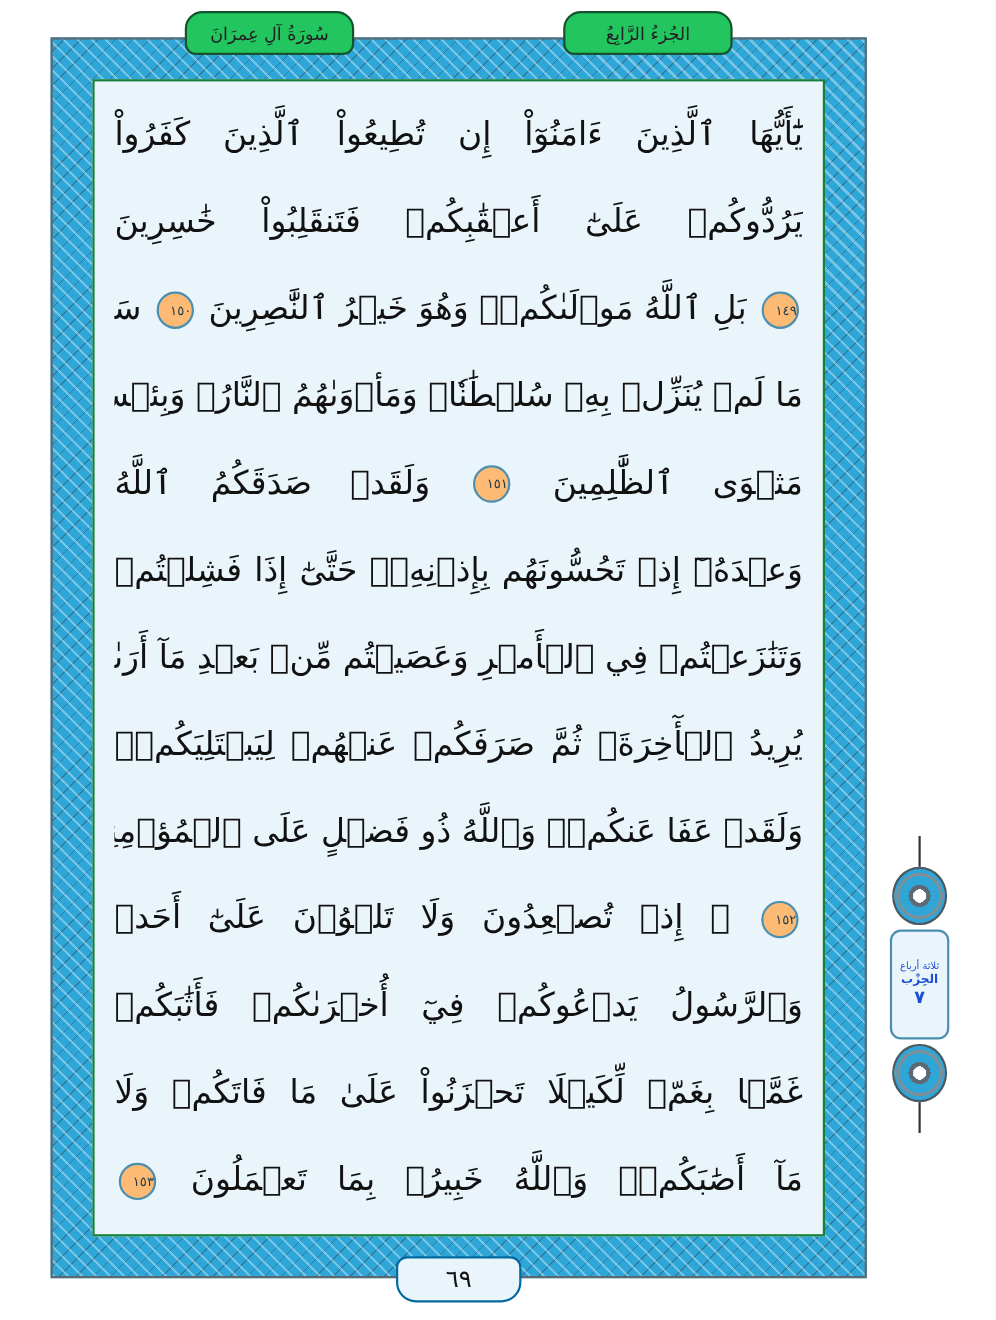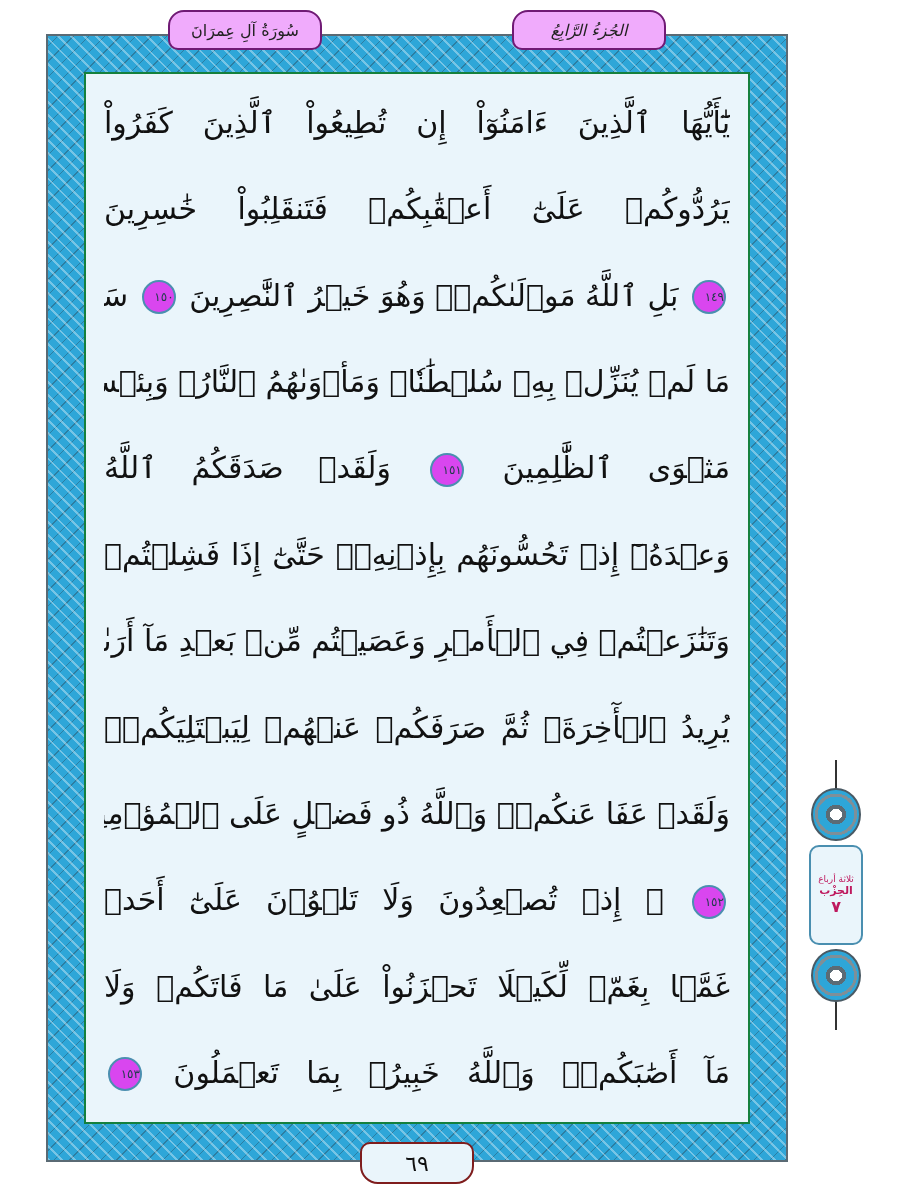--- a/index.html
+++ b/index.html
@@ -17,60 +17,60 @@
       position: absolute; inset: 0;
       background:
         repeating-linear-gradient(45deg, rgba(255,255,255,0.35) 0 2px, transparent 2px 9px),
         repeating-linear-gradient(-45deg, rgba(40,50,60,0.35) 0 1px, transparent 1px 11px);
     }
     .inner {
       position: absolute; left: 36px; top: 36px; right: 36px; bottom: 36px;
       background: #eaf5fb; border: 2px solid #15803d; box-sizing: border-box;
     }
     .tab {
-      position: absolute; top: 6px; height: 36px; width: 150px; background: #f0abfc;
-      border: 2px solid #701a75; border-radius: 16px 16px 10px 10px;
+      position: absolute; top: 6px; height: 36px; width: 150px; background: #22c55e;
+      border: 2px solid #14532d; border-radius: 16px 16px 10px 10px;
       display: flex; align-items: center; justify-content: center;
       font-size: 16px; color: #222; direction: rtl; font-family: "DejaVu Sans", sans-serif;
     }
-    .tab-juz { right: 120px; top: -26px; font-style: italic; }
+    .tab-juz { right: 120px; top: -26px; }
     .tab-surah { left: 120px; top: -26px; }
     .lines {
       position: absolute; left: 18px; right: 18px; top: 18px; bottom: 18px;
       direction: rtl; display: flex; flex-direction: column; justify-content: space-between;
     }
     .line {
       font-family: "DejaVu Sans", sans-serif; font-size: 30px; line-height: 62px; color: #111;
       text-align: justify; text-align-last: justify; white-space: nowrap; overflow: hidden;
     }
     .ayah {
       display: inline-block; min-width: 30px; height: 30px; border-radius: 50%;
-      background: #d946ef; border: 2px solid #4b8fb0; color: #1f3b4a;
+      background: #fdba74; border: 2px solid #4b8fb0; color: #1f3b4a;
       font-size: 12px; line-height: 30px; text-align: center; margin: 0 4px; vertical-align: middle;
     }
     .page-num {
       position: absolute; left: 50%; transform: translateX(-50%); bottom: -24px;
-      width: 110px; height: 38px; background: #eaf5fb; border: 2px solid #7f1d1d;
+      width: 110px; height: 38px; background: #eaf5fb; border: 2px solid #0369a1;
       border-radius: 10px 10px 18px 18px; display: flex; align-items: center; justify-content: center;
       font-size: 22px; color: #111;
     }
     .hizb {
       position: absolute; left: 808px; top: 760px; width: 56px; height: 270px;
       display: flex; flex-direction: column; align-items: center;
     }
     .hizb .stem { width: 2px; height: 28px; background: #333; }
     .hizb .orn {
       width: 46px; height: 50px; border-radius: 50%;
       background: radial-gradient(circle, #ffffff 0 6px, #5b6b75 6px 10px, #2ea6d8 10px 18px, #7f8f98 18px 21px, #2ea6d8 21px);
       border: 2px solid #4a5a64;
     }
     .hizb .box {
       width: 50px; height: 96px; background: #eaf5fb; border: 2px solid #4a8fb0; border-radius: 10px;
       display: flex; flex-direction: column; align-items: center; justify-content: center; direction: rtl;
-      color: #be185d; margin: 4px 0;
+      color: #1d4ed8; margin: 4px 0;
     }
     .hizb .box .t1 { font-size: 9px; }
     .hizb .box .t2 { font-size: 11px; font-weight: bold; }
     .hizb .box .t3 { font-size: 16px; font-weight: bold; }
   </style>
 </head>
 <body>
 
 <div class="frame">
   <div class="frame-pattern"></div>
@@ -94,20 +94,21 @@
         <span>وَلَقَدۡ صَدَقَكُمُ ٱللَّهُ</span>
       </div>
       <div class="line"><span>وَعۡدَهُۥٓ إِذۡ تَحُسُّونَهُم بِإِذۡنِهِۦۖ حَتَّىٰٓ إِذَا فَشِلۡتُمۡ</span></div>
       <div class="line"><span>وَتَنَٰزَعۡتُمۡ فِي ٱلۡأَمۡرِ وَعَصَيۡتُم مِّنۢ بَعۡدِ مَآ أَرَىٰكُم</span></div>
       <div class="line"><span>يُرِيدُ ٱلۡأٓخِرَةَۚ ثُمَّ صَرَفَكُمۡ عَنۡهُمۡ لِيَبۡتَلِيَكُمۡۖ</span></div>
       <div class="line"><span>وَلَقَدۡ عَفَا عَنكُمۡۗ وَٱللَّهُ ذُو فَضۡلٍ عَلَى ٱلۡمُؤۡمِنِينَ</span></div>
       <div class="line">
         <span class="ayah">١٥٢</span>
         <span>۞ إِذۡ تُصۡعِدُونَ وَلَا تَلۡوُۥنَ عَلَىٰٓ أَحَدٖ</span>
       </div>
+      <div class="line"><span>وَٱلرَّسُولُ يَدۡعُوكُمۡ فِيٓ أُخۡرَىٰكُمۡ فَأَثَٰبَكُمۡ</span></div>
       <div class="line"><span>غَمَّۢا بِغَمّٖ لِّكَيۡلَا تَحۡزَنُواْ عَلَىٰ مَا فَاتَكُمۡ وَلَا</span></div>
       <div class="line">
         <span>مَآ أَصَٰبَكُمۡۚ وَٱللَّهُ خَبِيرُۢ بِمَا تَعۡمَلُونَ</span>
         <span class="ayah">١٥٣</span>
       </div>
     </div>
   </div>
 
   <div class="page-num">٦٩</div>
 </div>

